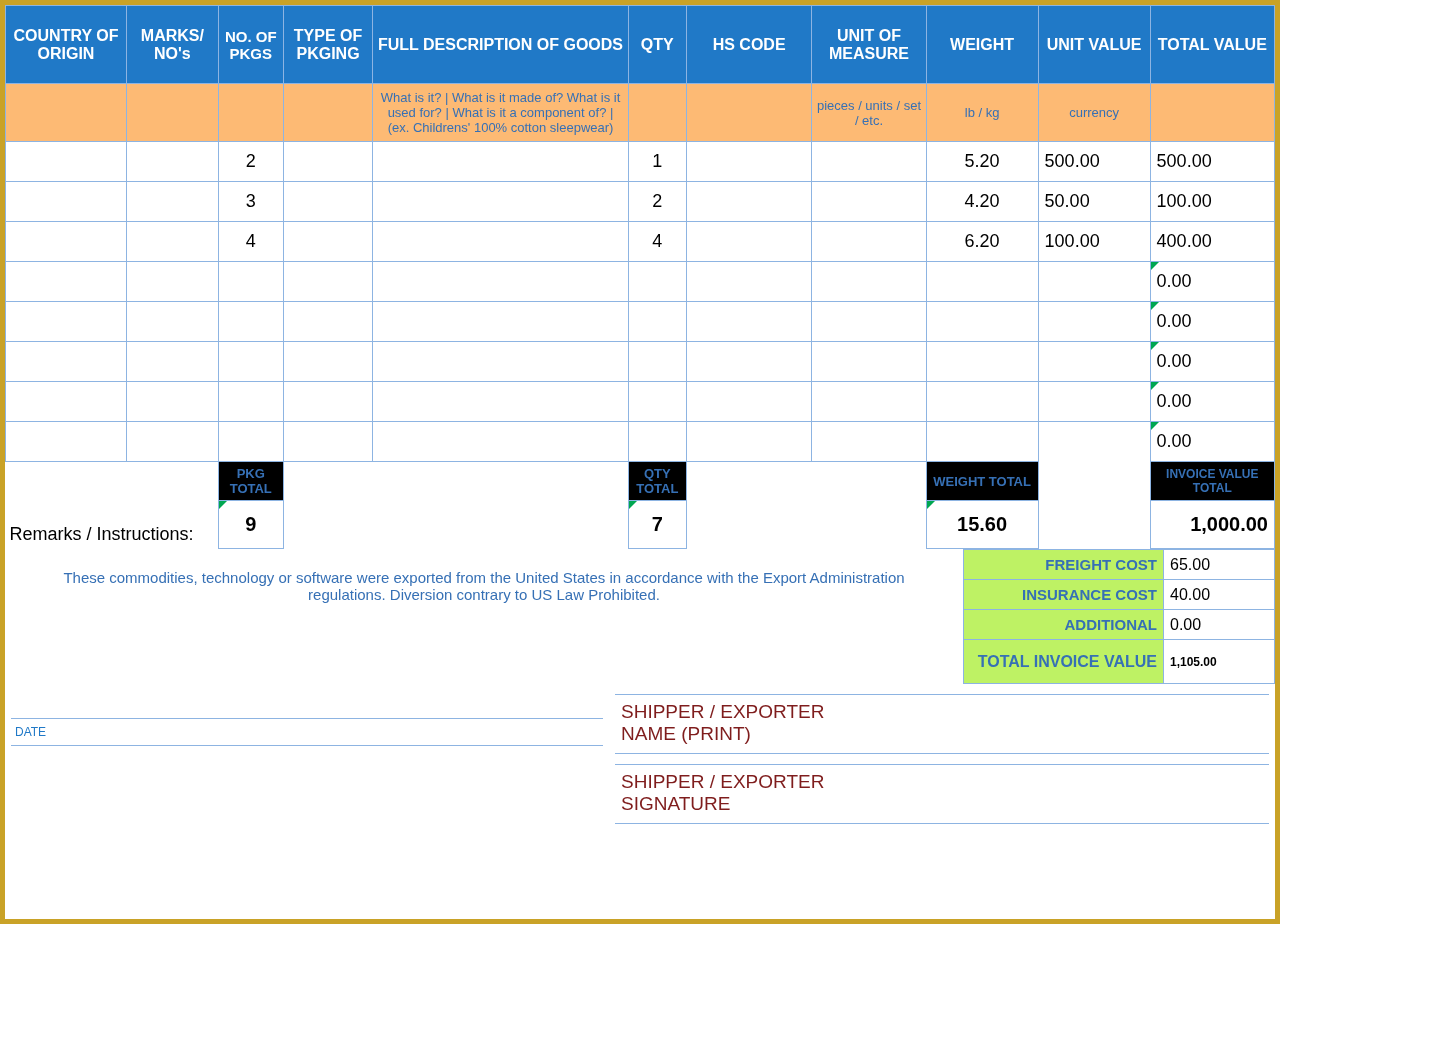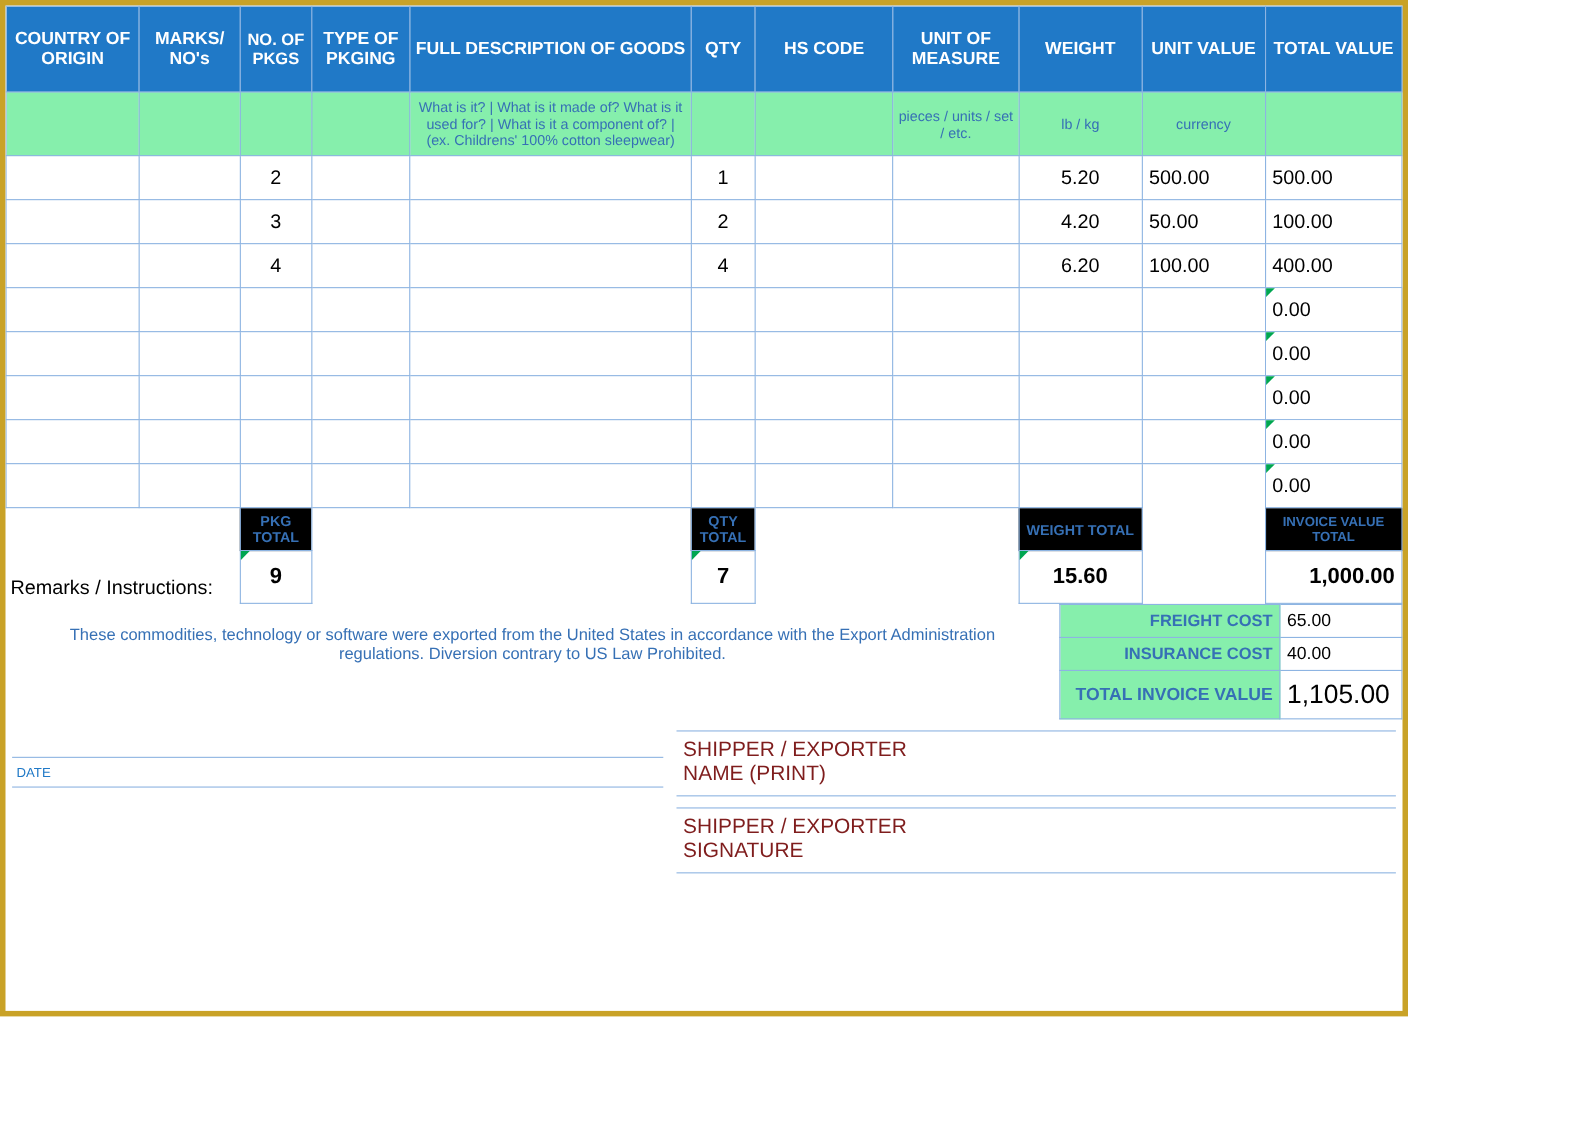--- a/index.html
+++ b/index.html
@@ -16,21 +16,21 @@
 th {
   background: #2079c7;
   color: #fff;
   font-weight: bold;
   font-size: 16px;
   padding: 6px 4px;
   height: 78px;
   text-align: center;
 }
 .hint-row td {
-  background: #86efac;
+  background: #fdba74;
   color: #3670b5;
   font-size: 13px;
   text-align: center;
   padding: 6px 4px;
   height: 56px;
 }
 .data-row td {
   height: 40px;
   padding: 0 6px;
   font-size: 18px;
@@ -64,21 +64,21 @@
   border-right: 8px solid transparent;
 }
 .noborder { border: none !important; }
 .costs-table { border-collapse: collapse; }
 .costs-table td {
   border: 1px solid #8db4e2;
   height: 30px;
   padding: 2px 6px;
 }
 .cost-label {
-  background: #86efac;
+  background: #bef264;
   color: #3670b5;
   font-weight: bold;
   text-align: right;
   font-size: 15px;
 }
 .cost-value { text-align: left; font-size: 16px; }
 .export-note {
   color: #3670b5;
   font-size: 15px;
   text-align: center;
@@ -99,21 +99,21 @@
   margin-bottom: 10px;
 }
 .date-box {
   border-top: 1px solid #8db4e2;
   border-bottom: 1px solid #8db4e2;
   padding: 6px 4px;
   color: #2079c7;
   font-size: 12px;
   margin-top: 18px;
 }
-.bold-big { font-weight: normal; font-size: 24px; }
+.bold-big { font-weight: bold; font-size: 12px; }
 </style>
 </head>
 <body>
 
 <table>
 <colgroup>
 <col style="width:108px">
       <col style="width:82px">
       <col style="width:58px">
       <col style="width:80px">
@@ -291,20 +291,24 @@
       </colgroup>
 <tbody>
         <tr>
           <td class="cost-label">FREIGHT COST</td>
 <td class="cost-value">65.00</td>
         </tr>
 <tr>
           <td class="cost-label">INSURANCE COST</td>
 <td class="cost-value">40.00</td>
         </tr>
+<tr>
+          <td class="cost-label">ADDITIONAL</td>
+<td class="cost-value">0.00</td>
+        </tr>
 <tr style="height:44px">
           <td class="cost-label" style="font-size:16px">TOTAL INVOICE VALUE</td>
 <td class="cost-value bold-big">1,105.00</td>
         </tr>
 </tbody>
     </table>
 </div>
 
 <div class="cert-row">
 <div class="cert-left">

